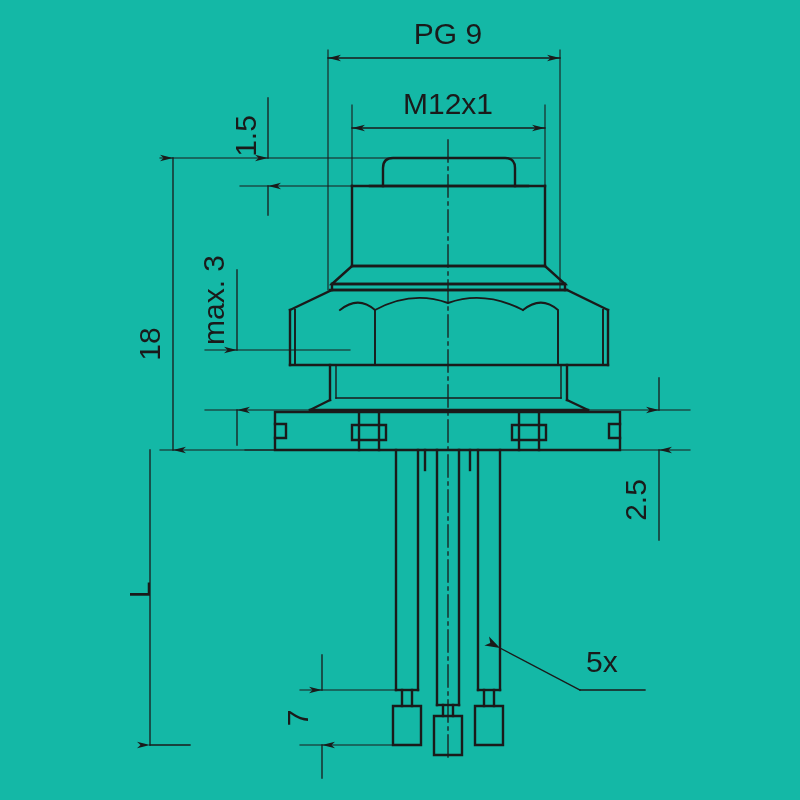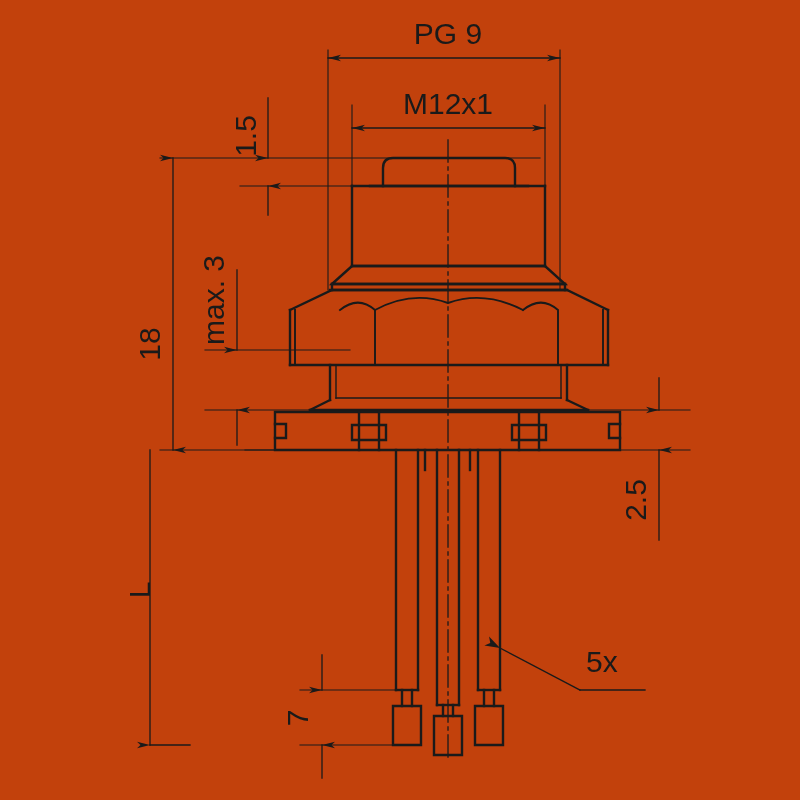--- a/index.html
+++ b/index.html
@@ -1,17 +1,17 @@
 <!DOCTYPE html>
 <html><head>
 <meta charset="utf-8">
 <style>
   html,body{margin:0;padding:0;background:#ffffff;}
   body{width:800px;height:800px;overflow:hidden;font-family:"Liberation Sans",sans-serif;}
-  #drawing{position:relative;width:800px;height:800px;background:#c2410c;}
+  #drawing{position:relative;width:800px;height:800px;background:#14b8a6;}
   svg{display:block;}
   .dim-text{font-family:"Liberation Sans",sans-serif;font-size:30px;fill:#1a1a1a;}
 </style>
 </head>
 <body>
 
 <div id="drawing">
 <svg width="800" height="800" viewBox="0 0 800 800" xmlns="http://www.w3.org/2000/svg">
 
   <defs>

